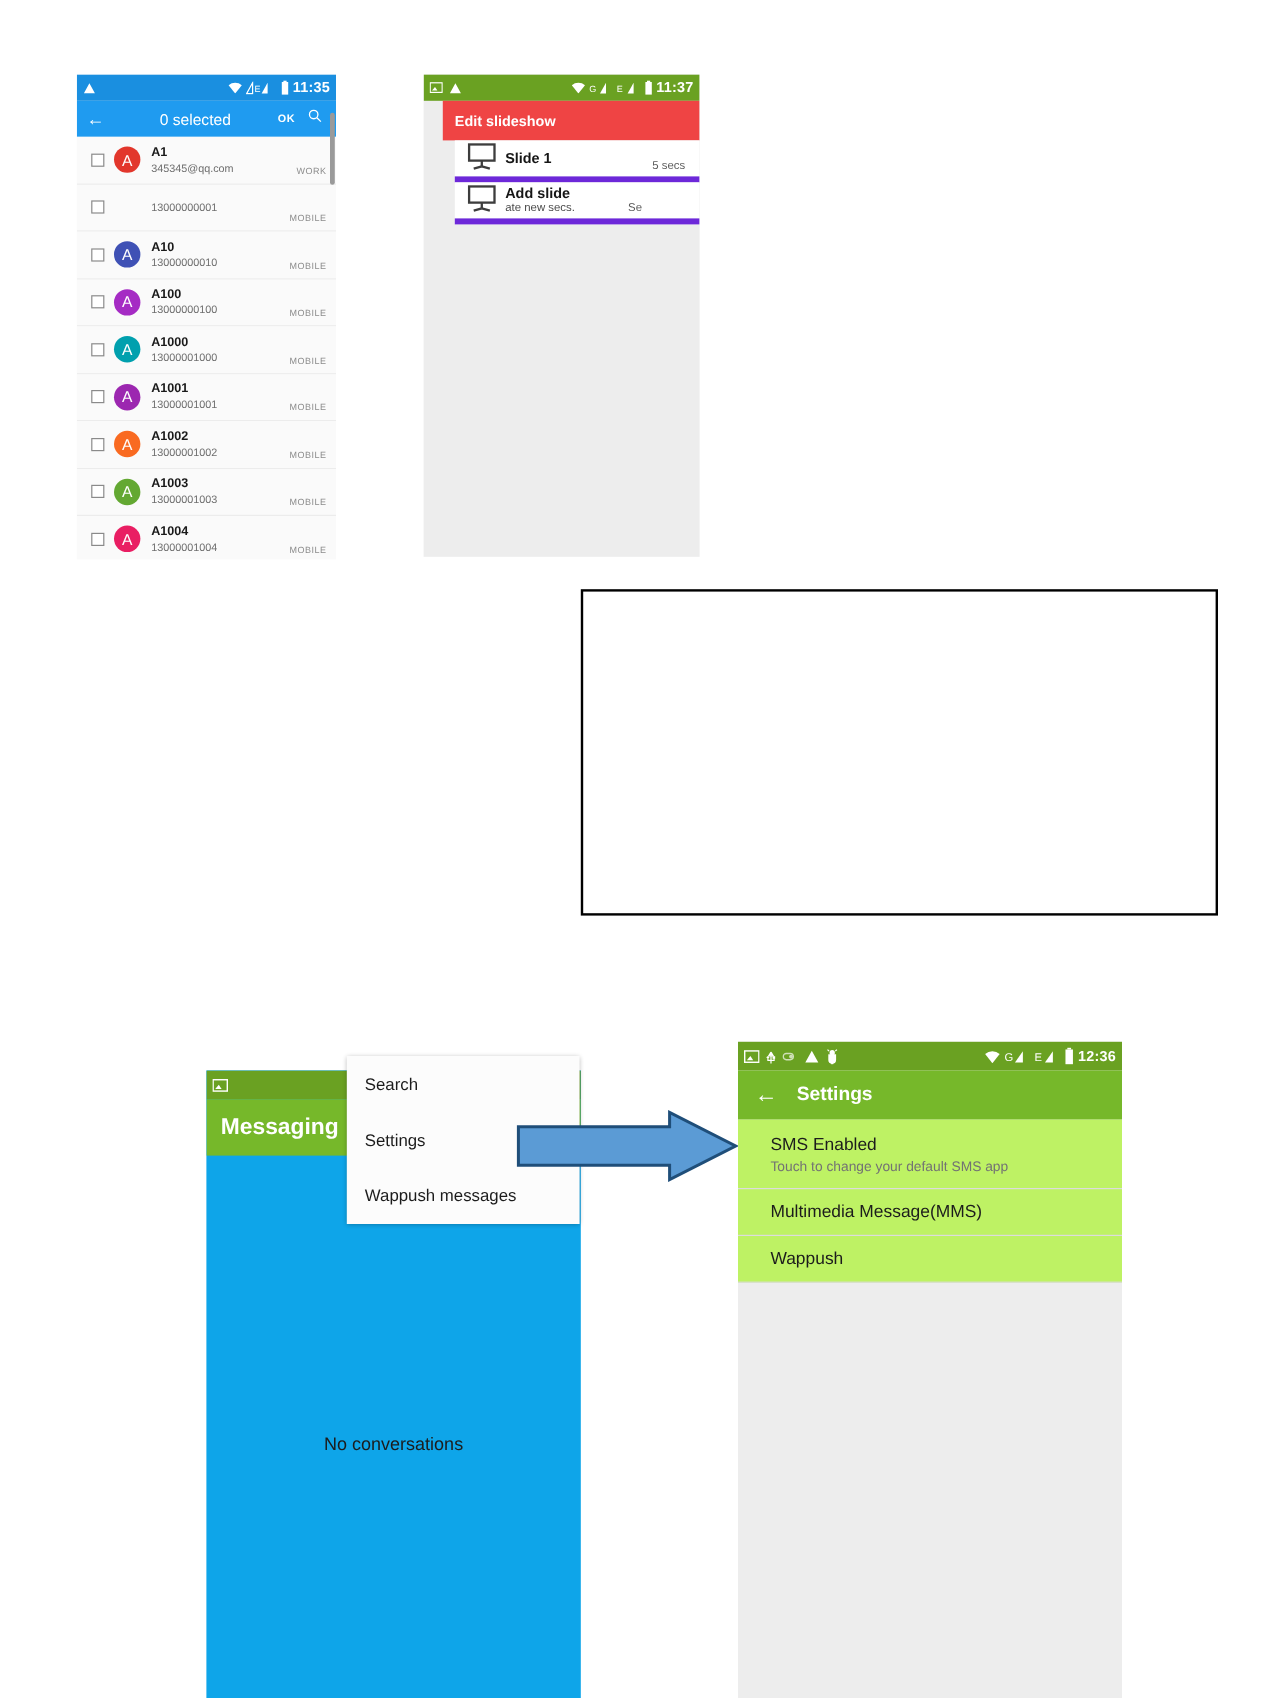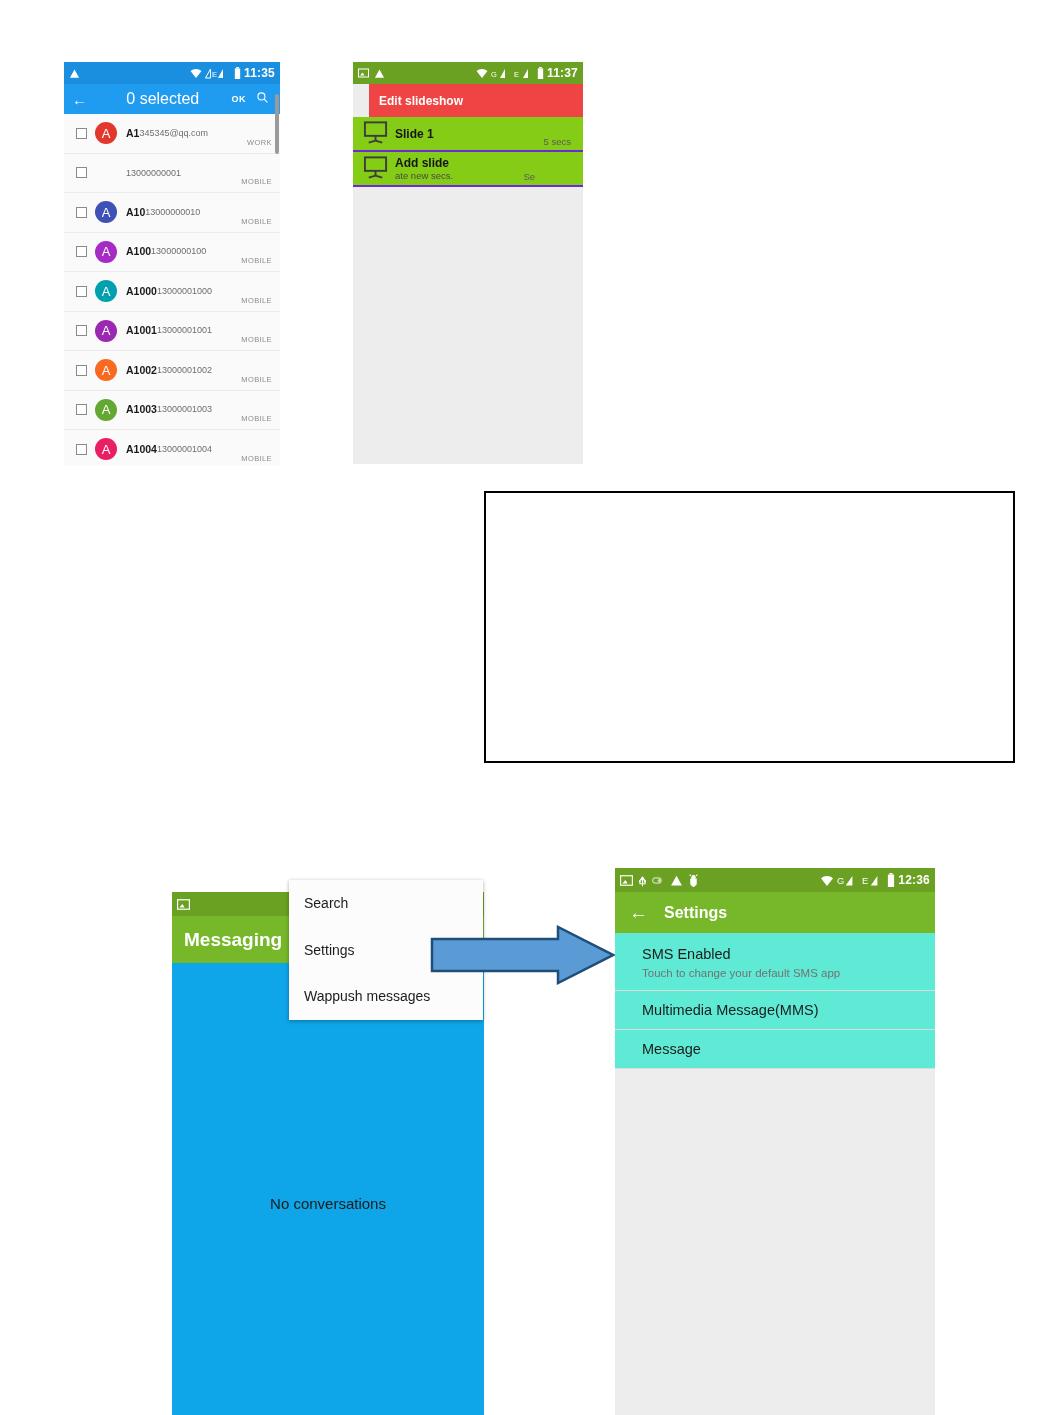--- a/index.html
+++ b/index.html
@@ -30,42 +30,42 @@
   
   #contacts-screen {
     left: 64px; top: 62px; width: 216px; height: 404px;
     background: #fafafa;
   }
   #contacts-screen .statusbar { background: #1a8fe0; }
   #contacts-screen .appbar {
     background: #1f9bf0; height: 30px; padding: 0 8px;
   }
   .c-back { width: 22px; font-size: 15px; line-height: 1; }
-  .c-title { flex: 1; text-align: center; font-size: 16px; }
+  .c-title { flex: 1; text-align: center; font-size: 13px; }
   .c-ok { font-size: 9px; font-weight: bold; letter-spacing: .5px; margin-right: 10px; }
   .c-search { width: 16px; }
 
   .contact-row {
     display: flex; align-items: center;
     height: 39.5px; padding: 0 8px 0 12px;
     border-bottom: 1px solid #ececec;
     background: #fafafa;
   }
   .cb {
     width: 11px; height: 11px; flex: 0 0 11px;
     border: 1.4px solid #8a8a8a; background: #fff;
   }
   .avatar {
     width: 22px; height: 22px; flex: 0 0 22px;
     border-radius: 50%; margin-left: 8px;
     display: flex; align-items: center; justify-content: center;
     color: #fff; font-size: 13px; line-height: 1;
   }
   .avatar.blank { background: transparent; }
-  .c-meta { margin-left: 9px; display: flex; justify-content: center; }
+  .c-meta { margin-left: 9px; display: flex; flex-direction: column; justify-content: center; }
   .c-name { font-size: 10.5px; font-weight: bold; color: #1a1a1a; line-height: 13px; }
   .c-sub  { font-size: 9px; color: #6e6e6e; line-height: 12px; }
   .c-type { margin-left: auto; font-size: 7.5px; color: #8c8c8c; letter-spacing: .4px;
             align-self: flex-end; padding-bottom: 6px; }
   .scrollbar {
     position: absolute; right: 1px; top: 32px;
     width: 4px; height: 60px; background: #9a9a9a; border-radius: 2px;
   }
 
   
@@ -74,21 +74,21 @@
     background: #ededed;
   }
   #slideshow-screen .statusbar { background: #6aa122; }
   #slideshow-screen .appbar {
     background: #ef4444; height: 33px; padding: 0 10px; margin-left: 16px;
   }
   .ss-title { font-size: 12px; font-weight: bold; }
   .slide-row {
     position: relative; display: flex; align-items: center;
     height: 35px; padding: 0 10px;
-    background: #84cc16; border-bottom: 2px solid #6d28d9;
+    background: #ffffff; border-bottom: 5px solid #6d28d9; margin-left: 26px;
   }
   .slide-ico { width: 26px; flex: 0 0 26px; }
   .slide-txt { margin-left: 6px; }
   .slide-name { font-size: 12px; font-weight: bold; color: #161616; line-height: 14px; }
   .slide-desc { font-size: 9.5px; color: #4a4a4a; line-height: 12px; }
   .slide-secs { position: absolute; right: 12px; bottom: 3px; font-size: 9.5px; color: #5b5b5b; }
   .slide-se   { position: absolute; right: 48px; bottom: 3px; font-size: 9.5px; color: #5b5b5b; }
 
   
   #empty-box {
@@ -133,21 +133,21 @@
   }
   #settings-screen .statusbar { background: #6aa122; height: 24px; }
   #settings-screen .appbar {
     background: #76b82a; height: 41px; padding: 0 14px; gap: 16px;
   }
   .s-back { font-size: 19px; line-height: 1; }
   .s-title { font-size: 16px; font-weight: bold; }
   .set-row {
     padding: 8px 0 8px 27px;
     border-bottom: 1px solid #dcdcdc;
-    background: #5eead4;
+    background: #bef264;
   }
   .set-row.first { padding-top: 10px; padding-bottom: 9px; }
   .set-label { font-size: 14.5px; color: #1c1c1c; line-height: 22px; }
   .set-sub { font-size: 11.5px; color: #737373; line-height: 16px; }
 </style>
 </head>
 <body>
 
 <div class="page">
 
@@ -487,18 +487,18 @@
 
     <div id="settings-list">
         <div class="set-row first">
           <div class="set-label">SMS Enabled</div>
           <div class="set-sub">Touch to change your default SMS app</div>
         </div>
         <div class="set-row">
           <div class="set-label">Multimedia Message(MMS)</div>
         </div>
         <div class="set-row">
-          <div class="set-label">Message</div>
+          <div class="set-label">Wappush</div>
         </div>
       </div>
   </div>
 
 </div>
 
 </body></html>

